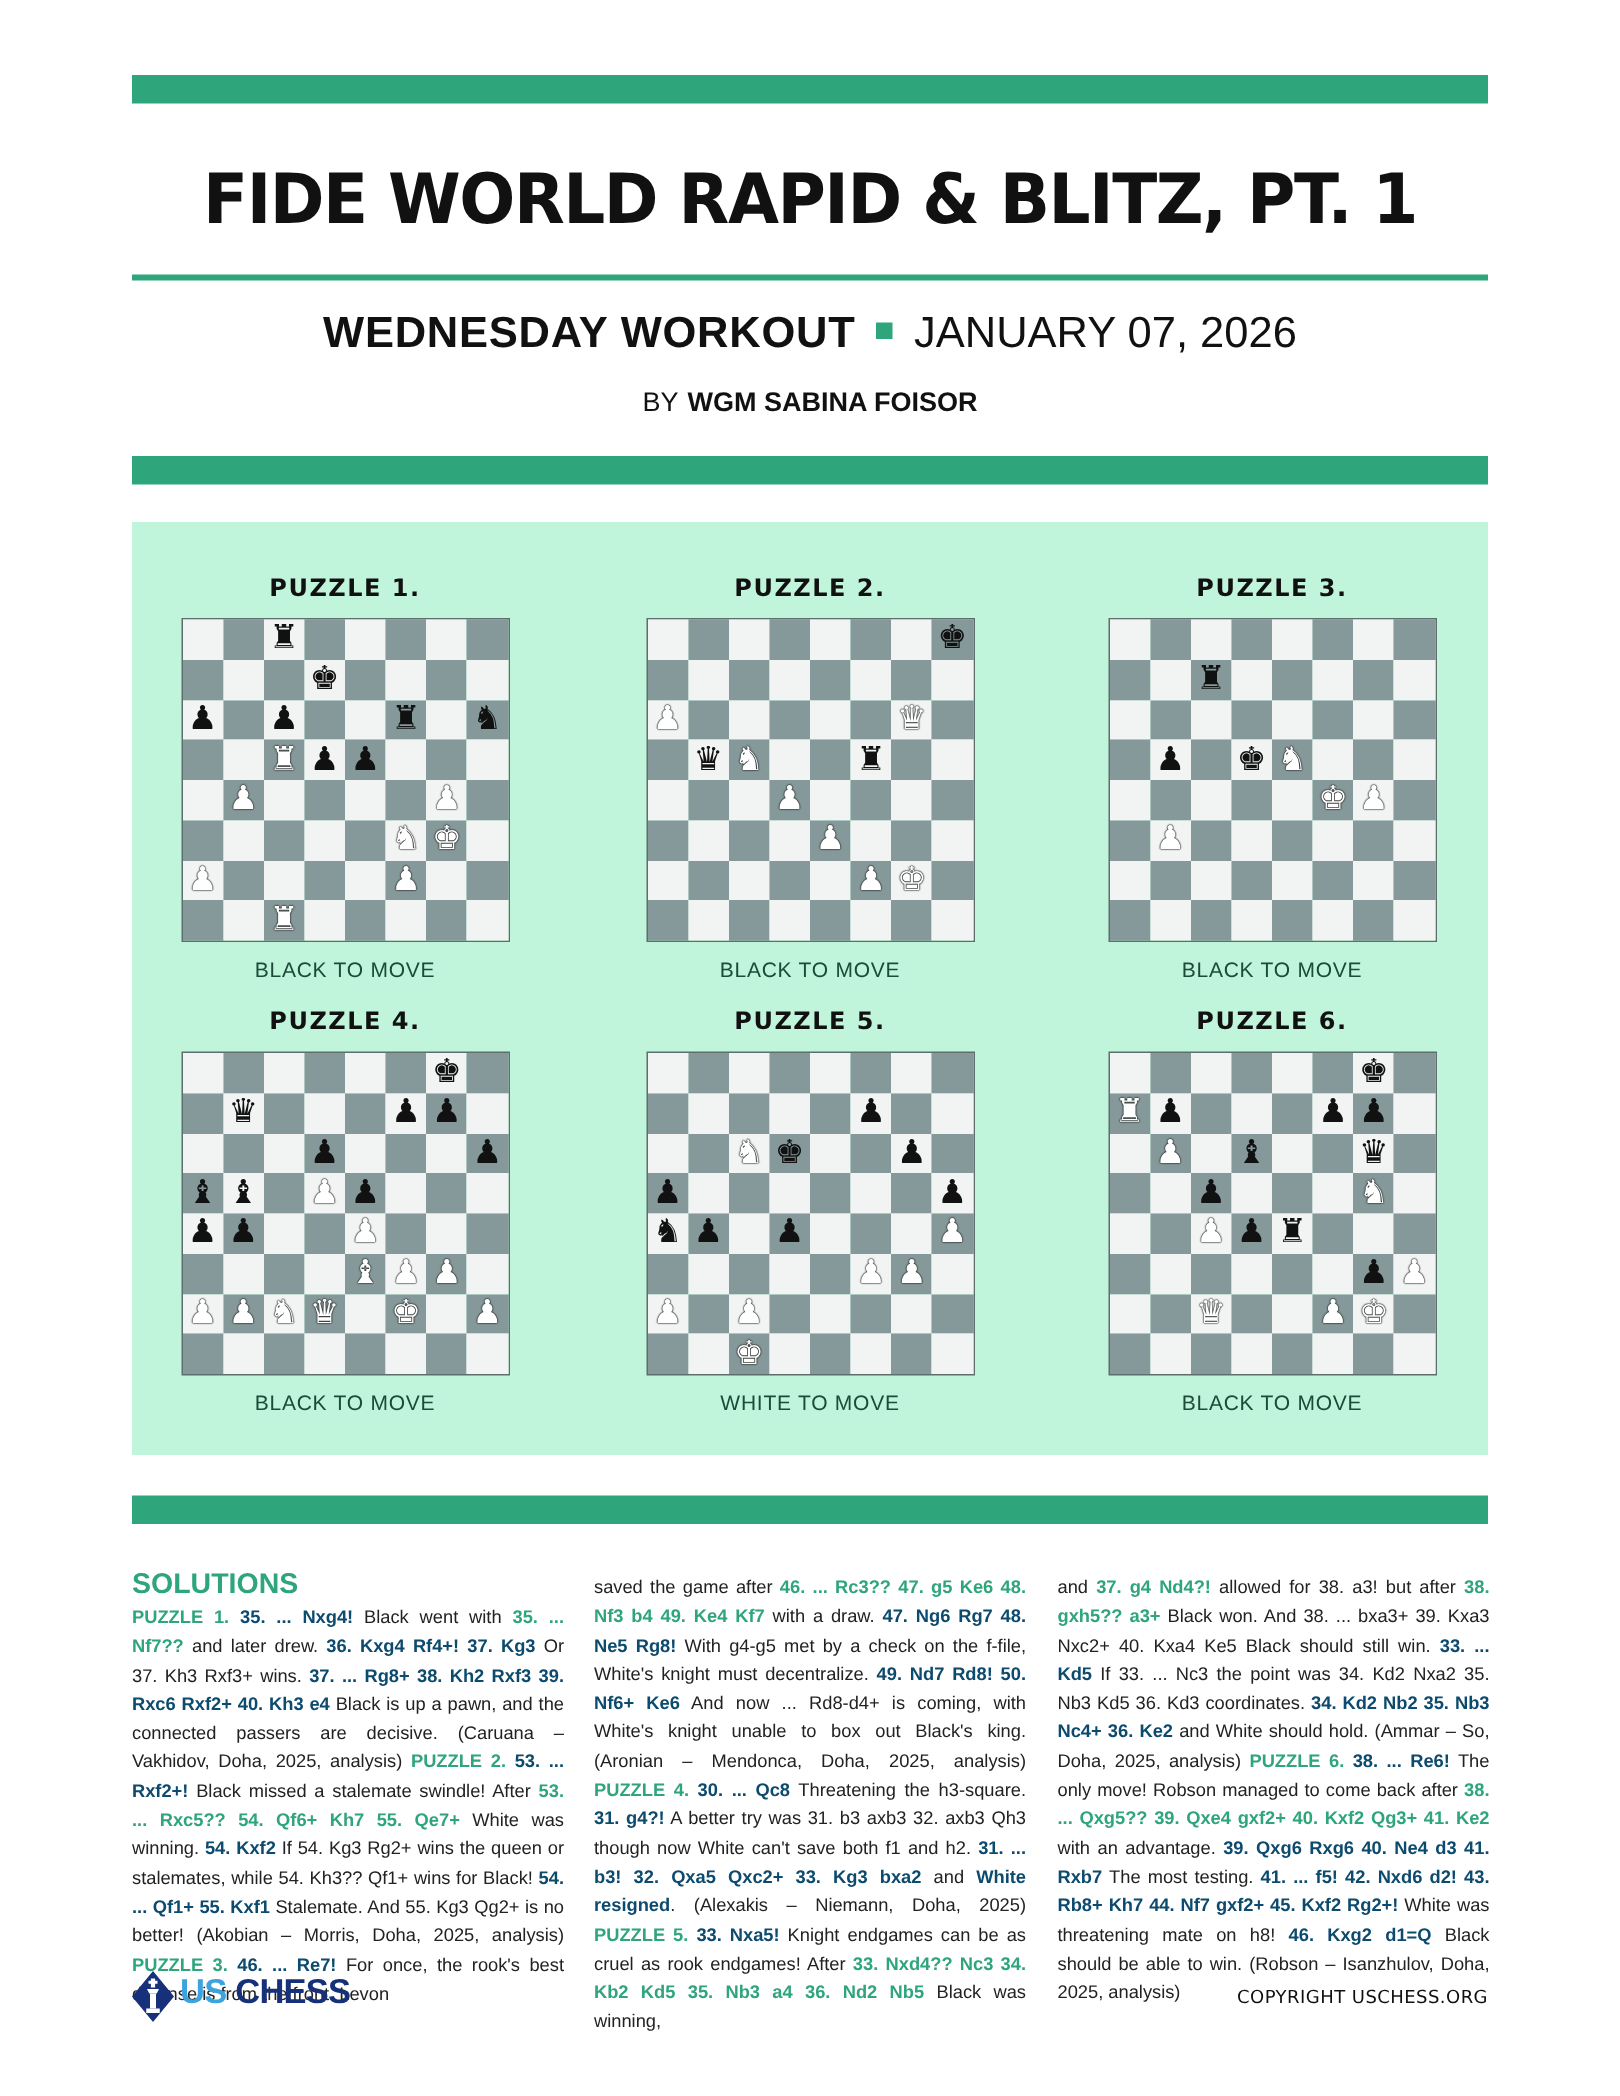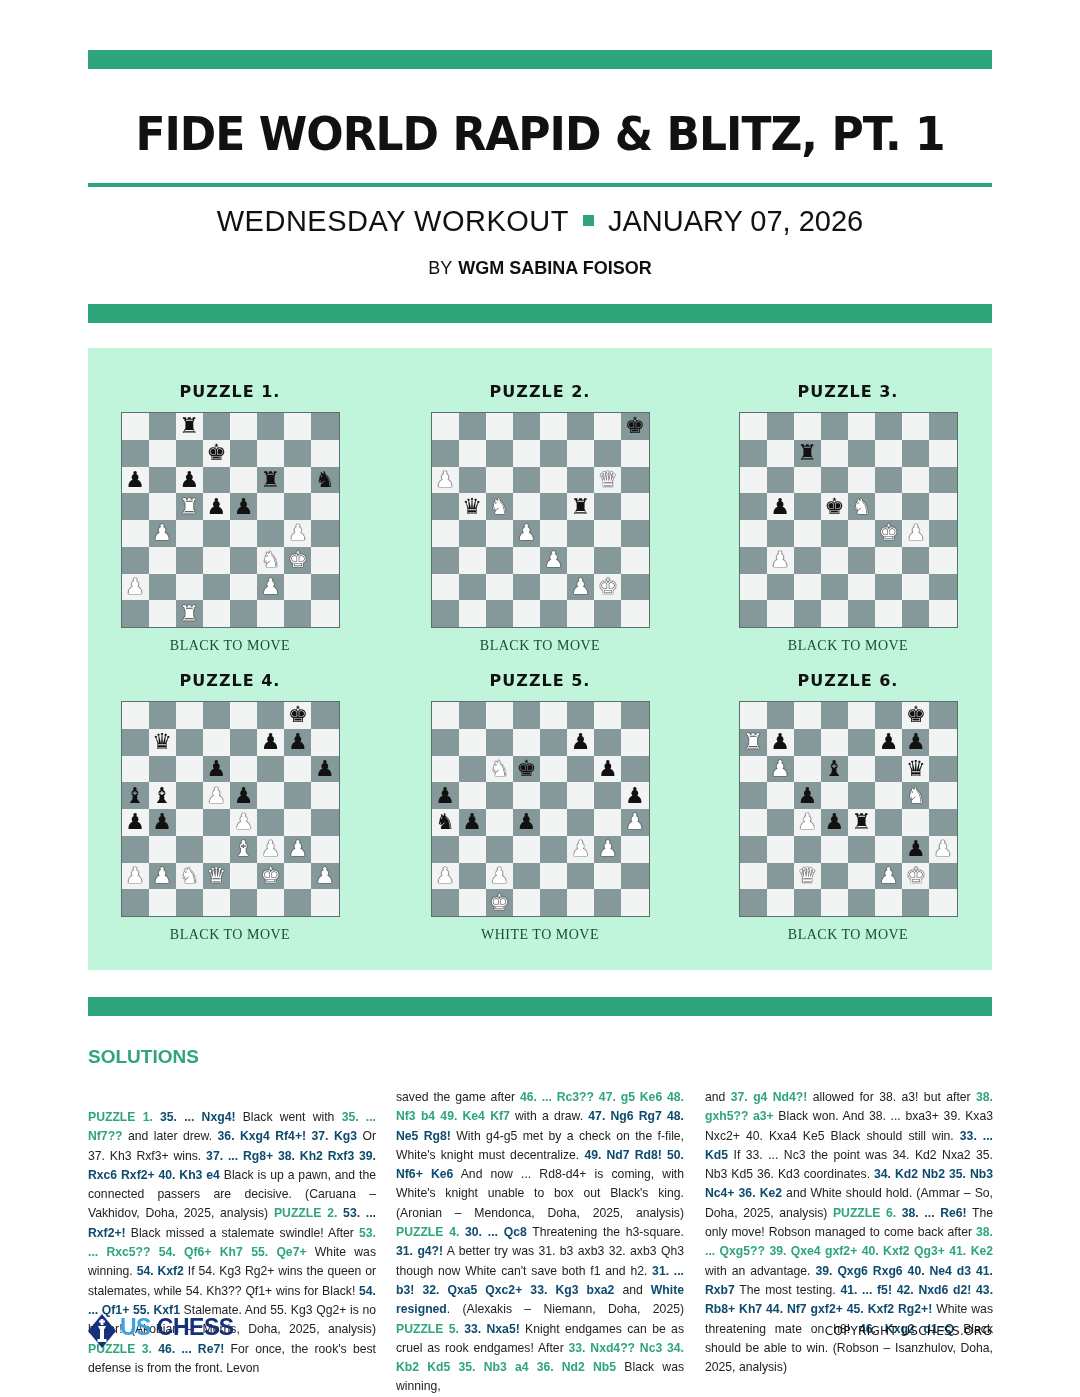--- a/index.html
+++ b/index.html
@@ -15,21 +15,21 @@
 
   .title {
     position: absolute; top: 108px; left: 88px; width: 904px; text-align: center;
     font-family: "DejaVu Sans", sans-serif; font-weight: 900; font-size: 44px;
     letter-spacing: -1px; color: #111; transform: scaleY(1.05);
   }
   .subtitle {
     position: absolute; top: 204px; left: 88px; width: 904px; text-align: center;
     font-size: 29px; color: #111; white-space: nowrap;
   }
-  .subtitle .bold { font-family: "Liberation Sans", sans-serif; font-weight: 400; letter-spacing: 0.5px; }
+  .subtitle .bold { font-family: "Liberation Sans", sans-serif; font-weight: 700; letter-spacing: 0.5px; }
   .subtitle .sq { display: inline-block; width: 11px; height: 11px; background: #2fa57b; margin: 0 14px 6px 14px; vertical-align: middle; }
   .subtitle .light { font-family: "Liberation Sans", sans-serif; font-weight: 400; }
   .byline {
     position: absolute; top: 258px; left: 88px; width: 904px; text-align: center;
     font-family: "Liberation Sans", sans-serif; font-size: 18px; font-weight: 700; color: #111;
   }
   .byline .by { font-weight: 400; font-size: 18px; margin-right: 6px; }
 
   .puzzles {
     position: absolute; top: 348px; left: 88px; width: 904px; height: 622px;
@@ -44,31 +44,31 @@
     width: 219px; height: 216px; margin: 6px auto 0 auto; display: grid;
     grid-template-columns: repeat(8, 1fr); grid-template-rows: repeat(8, 1fr);
     border: 1.5px solid #5d6e6c;
   }
   .sq-l { background: #f2f4f4; }
   .sq-d { background: #85999a; }
   .cell { display: flex; align-items: center; justify-content: center; font-size: 22px; line-height: 1; font-family: "DejaVu Sans", sans-serif; }
   .pw { color: #ffffff; text-shadow: 0 0 1px #222, 0 0 1px #222, 0 0 1px #222; }
   .pb { color: #111111; }
   .tomove {
-    text-align: center; font-family: Liberation Serif, serif; font-size: 14px;
+    text-align: center; font-family: Liberation Sans, sans-serif; font-size: 14px;
     color: #1d4a39; margin-top: 10px; letter-spacing: 0.5px;
   }
 
   .sol-heading {
     position: absolute; top: 1046px; left: 88px; font-family: "Liberation Sans", sans-serif;
     font-weight: 700; font-size: 19px; color: #2fa57b;
   }
   .col {
     position: absolute; top: 1069px; width: 288px; font-family: "Liberation Sans", sans-serif;
-    font-size: 12.2px; line-height: 19.3px; color: #222; text-align: justify; margin-top: 39px;
+    font-size: 12.2px; line-height: 19.3px; color: #222; text-align: justify;
   }
   .col1 { left: 88px; }
   .col2 { left: 396px; top: 1049px; }
   .col3 { left: 705px; top: 1049px; }
   .g { color: #2fa57b; font-weight: 700; }
   .b { font-weight: 700; color: #0c4a6e; }
 
   .logo {
     position: absolute; top: 1314px; left: 88px; display: flex; gap: 4px;
   }

